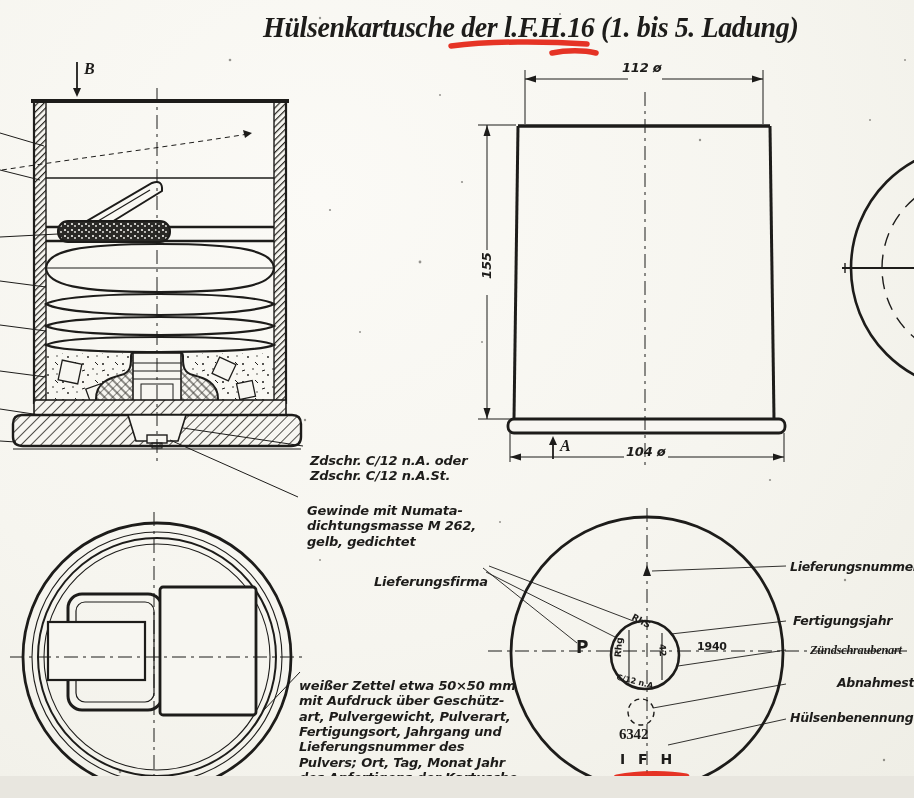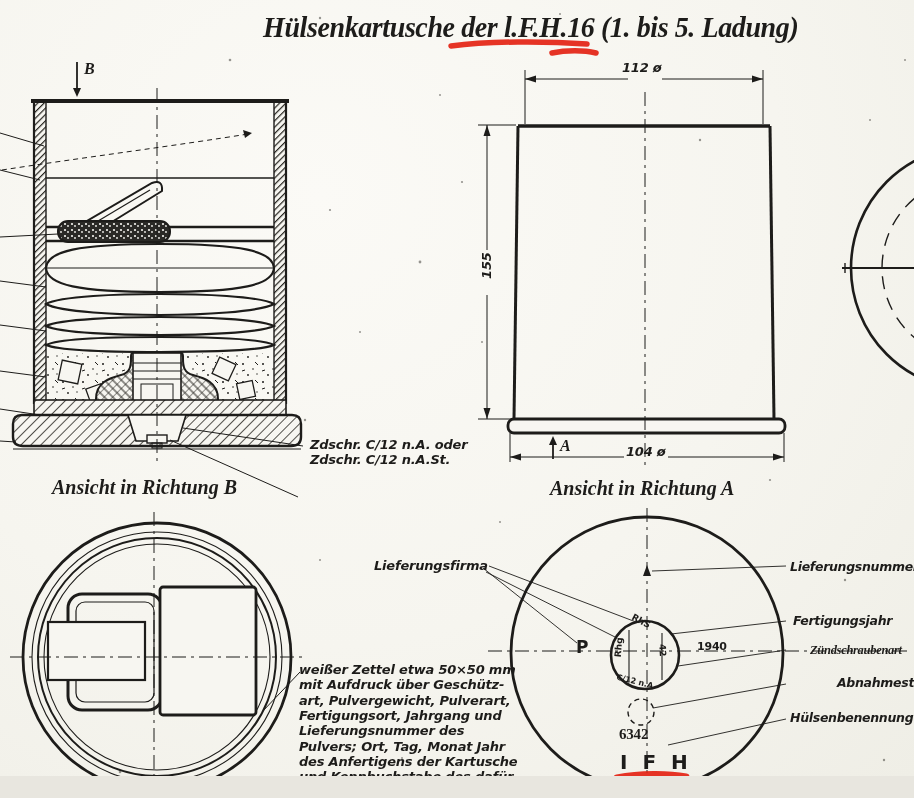--- a/index.html
+++ b/index.html
@@ -5,21 +5,21 @@
   html,body{margin:0;padding:0;background:#e8e6df;}
   .page{position:relative;width:914px;height:776px;overflow:hidden;
         background:radial-gradient(ellipse at 35% 25%, #fbfaf6 0%, #f6f5ef 55%, #efeee6 100%);
         font-family:"DejaVu Sans",sans-serif;}
   svg{position:absolute;left:0;top:0;}
   .t{position:absolute;color:#1d1c1a;font-weight:700;font-style:italic;
      white-space:pre-line;line-height:1.18;letter-spacing:-0.2px;}
   .title{font-family:"Liberation Serif",serif;font-size:28px;letter-spacing:-0.4px;
          transform:scaleY(1.06);transform-origin:top left;}
   .caption{font-family:"Liberation Serif",serif;font-size:20px;letter-spacing:0;}
-  .ann{font-size:13px;}
+  .ann{font-size:13px;margin-top:16px;}
   .legend{font-size:12.5px;letter-spacing:-0.3px;}
   .dim{font-size:13px;font-family:"DejaVu Sans",sans-serif;text-align:center;}
   .marker{font-family:"Liberation Serif",serif;font-size:16px;}
   .stamp{font-style:normal;font-weight:700;}
   .tiny{font-size:9px;font-style:normal;letter-spacing:0;}
   .rot90{transform:rotate(-90deg);transform-origin:center;}
 </style>
 </head>
 <body>
 
@@ -248,45 +248,46 @@
 
 <div class="t title" style="left:263px;top:9px;">Hülsenkartusche der l.F.H.16 (1. bis 5. Ladung)</div>
 
 <div class="t marker" style="left:84px;top:60px;">B</div>
 
 <div class="t dim" style="left:622px;top:60px;">112 ø</div>
 <div class="t dim rot90" style="left:467px;top:258px;width:40px;text-align:center;">155</div>
 <div class="t dim" style="left:626px;top:444px;">104 ø</div>
 <div class="t marker" style="left:560px;top:437px;">A</div>
 
-<div class="t caption" style="left:52px;top:476px;">Ansicht in Richtung B</div>
-<div class="t caption" style="left:550px;top:477px;">Ansicht in Richtung A</div>
 
 <div class="t ann" style="left:310px;top:437px;">Zdschr. C/12 n.A. oder
 Zdschr. C/12 n.A.St.</div>
+<div class="t ann" style="left:307px;top:487px;">Gewinde mit Numata-
+dichtungsmasse M 262,
+gelb, gedichtet</div>
 <div class="t ann" style="left:374px;top:558px;">Lieferungsfirma</div>
 <div class="t ann" style="left:299px;top:662px;">weißer Zettel etwa 50×50 mm
 mit Aufdruck über Geschütz-
 art, Pulvergewicht, Pulverart,
 Fertigungsort, Jahrgang und
 Lieferungsnummer des
 Pulvers; Ort, Tag, Monat Jahr
 des Anfertigens der Kartusche
 und Kennbuchstabe des dafür
 Verantwortlichen</div>
 
 <div class="t legend" style="left:790px;top:560px;">Lieferungsnummer</div>
 <div class="t legend" style="left:793px;top:614px;font-style:italic;">Fertigungsjahr</div>
 <div class="t legend" style="left:810px;top:643px;font-family:Liberation Serif, serif;">Zündschraubenart</div>
 <div class="t legend" style="left:793px;top:676px;margin-left:44px;">Abnahmestempel</div>
 <div class="t legend" style="left:790px;top:711px;text-align:right;">Hülsenbenennung</div>
 
 <div class="t stamp" style="left:576px;top:637px;font-size:17px;">P</div>
 <div class="t stamp" style="left:697px;top:641px;font-size:11px;">1940</div>
 <div class="t stamp" style="left:619px;top:726px;font-size:15px;font-family:Liberation Serif, serif;">6342</div>
-<div class="t stamp" style="left:620px;top:751px;font-size:20px;letter-spacing:4px;">I F H</div>
+<div class="t stamp" style="left:620px;top:751px;font-size:14px;letter-spacing:4px;">I F H</div>
 
 <div class="t tiny" style="left:631px;top:616px;transform:rotate(28deg);">RhS</div>
 <div class="t tiny" style="left:609px;top:642px;transform:rotate(-85deg);">Rhg</div>
 <div class="t tiny" style="left:656px;top:645px;transform:rotate(86deg);">42</div>
 <div class="t tiny" style="left:616px;top:677px;transform:rotate(14deg);font-size:8px;">C/12 n.A</div>
 
 </div>
 
 </body></html>

